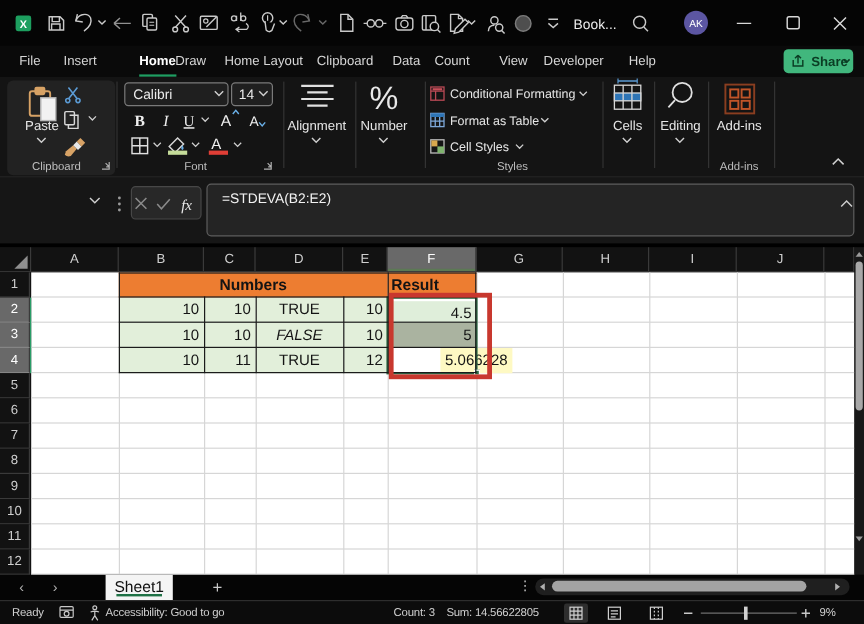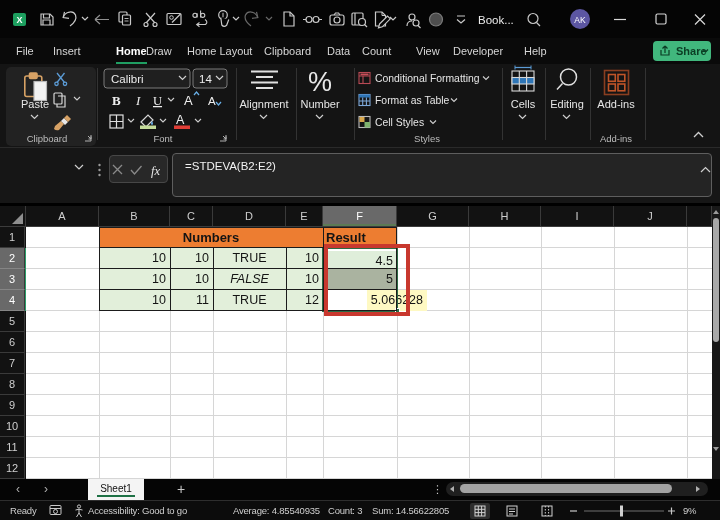--- a/index.html
+++ b/index.html
@@ -38,21 +38,21 @@
 #grid { position:absolute; left:26px; top:21px; width:686px; height:252px; background:#fff; }
 .vline { position:absolute; top:0; width:1px; height:252px; background:#d6d6d6; }
 .hline { position:absolute; left:0; width:686px; height:1px; background:#d6d6d6; }
 .cell { position:absolute; font-size:12.5px; color:#141414; line-height:21px; }
 .num { text-align:right; padding-right:4px; }
 .ctr { text-align:center; }
 
 
 #vscroll { position:absolute; left:712px; top:0; width:8px; height:273px; background:#181818; }
 #sheetbar { left:0; top:479px; width:720px; height:21px; background:#050505; }
-#sheettab { position:absolute; left:88px; top:0; width:56px; height:21px; background:#f4f4f4; color:#111; font-size:10px; text-align:center; line-height:19px; }
+#sheettab { position:absolute; left:88px; top:0; width:56px; height:21px; background:#f4f4f4; color:#111; font-size:13px; text-align:center; line-height:19px; }
 #statusbar { left:0; top:500px; width:720px; height:20px; background:#0c0c0c; border-top:1px solid #2e2e2e; color:#cfcfcf; font-size:9.5px; letter-spacing:-0.2px; }
 .sbtxt { position:absolute; top:0; line-height:19px; }
 </style>
 </head>
 <body>
 <div id="app">
 
   <div id="titlebar" class="abs">
   <svg width="720" height="38" viewBox="0 0 720 38">
     <g stroke="#c9c9c9" stroke-width="1.2" fill="none">
@@ -430,21 +430,20 @@
     <span style="position:absolute;left:432px;top:0;color:#c8c8c8;font-size:11px;line-height:20px;">⋮</span>
     <div style="position:absolute;left:446px;top:3px;width:262px;height:14px;background:#1f1f1f;border-radius:7px;"></div>
     <div style="position:absolute;left:450px;top:7px;width:0;height:0;border-top:3.5px solid transparent;border-bottom:3.5px solid transparent;border-right:4px solid #b0b0b0;"></div>
     <div style="position:absolute;left:460px;top:5px;width:212px;height:9px;background:#a3a3a3;border-radius:4.5px;"></div>
     <div style="position:absolute;left:696px;top:7px;width:0;height:0;border-top:3.5px solid transparent;border-bottom:3.5px solid transparent;border-left:4px solid #b0b0b0;"></div>
   </div>
 
   <div id="statusbar" class="abs">
     <span class="sbtxt" style="left:10px">Ready</span>
     <span class="sbtxt" style="left:88px">Accessibility: Good to go</span>
-    <span class="sbtxt" style="left:233px">Average: 4.85540935</span>
     <span class="sbtxt" style="left:328px">Count: 3</span>
     <span class="sbtxt" style="left:372px">Sum: 14.56622805</span>
     <span class="sbtxt" style="left:683px">9%</span>
     <svg width="720" height="20" viewBox="0 0 720 20" style="position:absolute;left:0;top:0;">
       <g stroke="#c8c8c8" stroke-width="1" fill="none">
         <rect x="50" y="4.5" width="11" height="9" rx="1"></rect>
         <path d="M50 7.5 h11"></path>
         <circle cx="55.5" cy="10.5" r="2"></circle>
         <circle cx="79" cy="5.5" r="1.6"></circle>
         <path d="M75.5 9 q3.5 -1.5 7 0 M79 8 v4 M79 12 l-2.5 4 M79 12 l2.5 4"></path>

